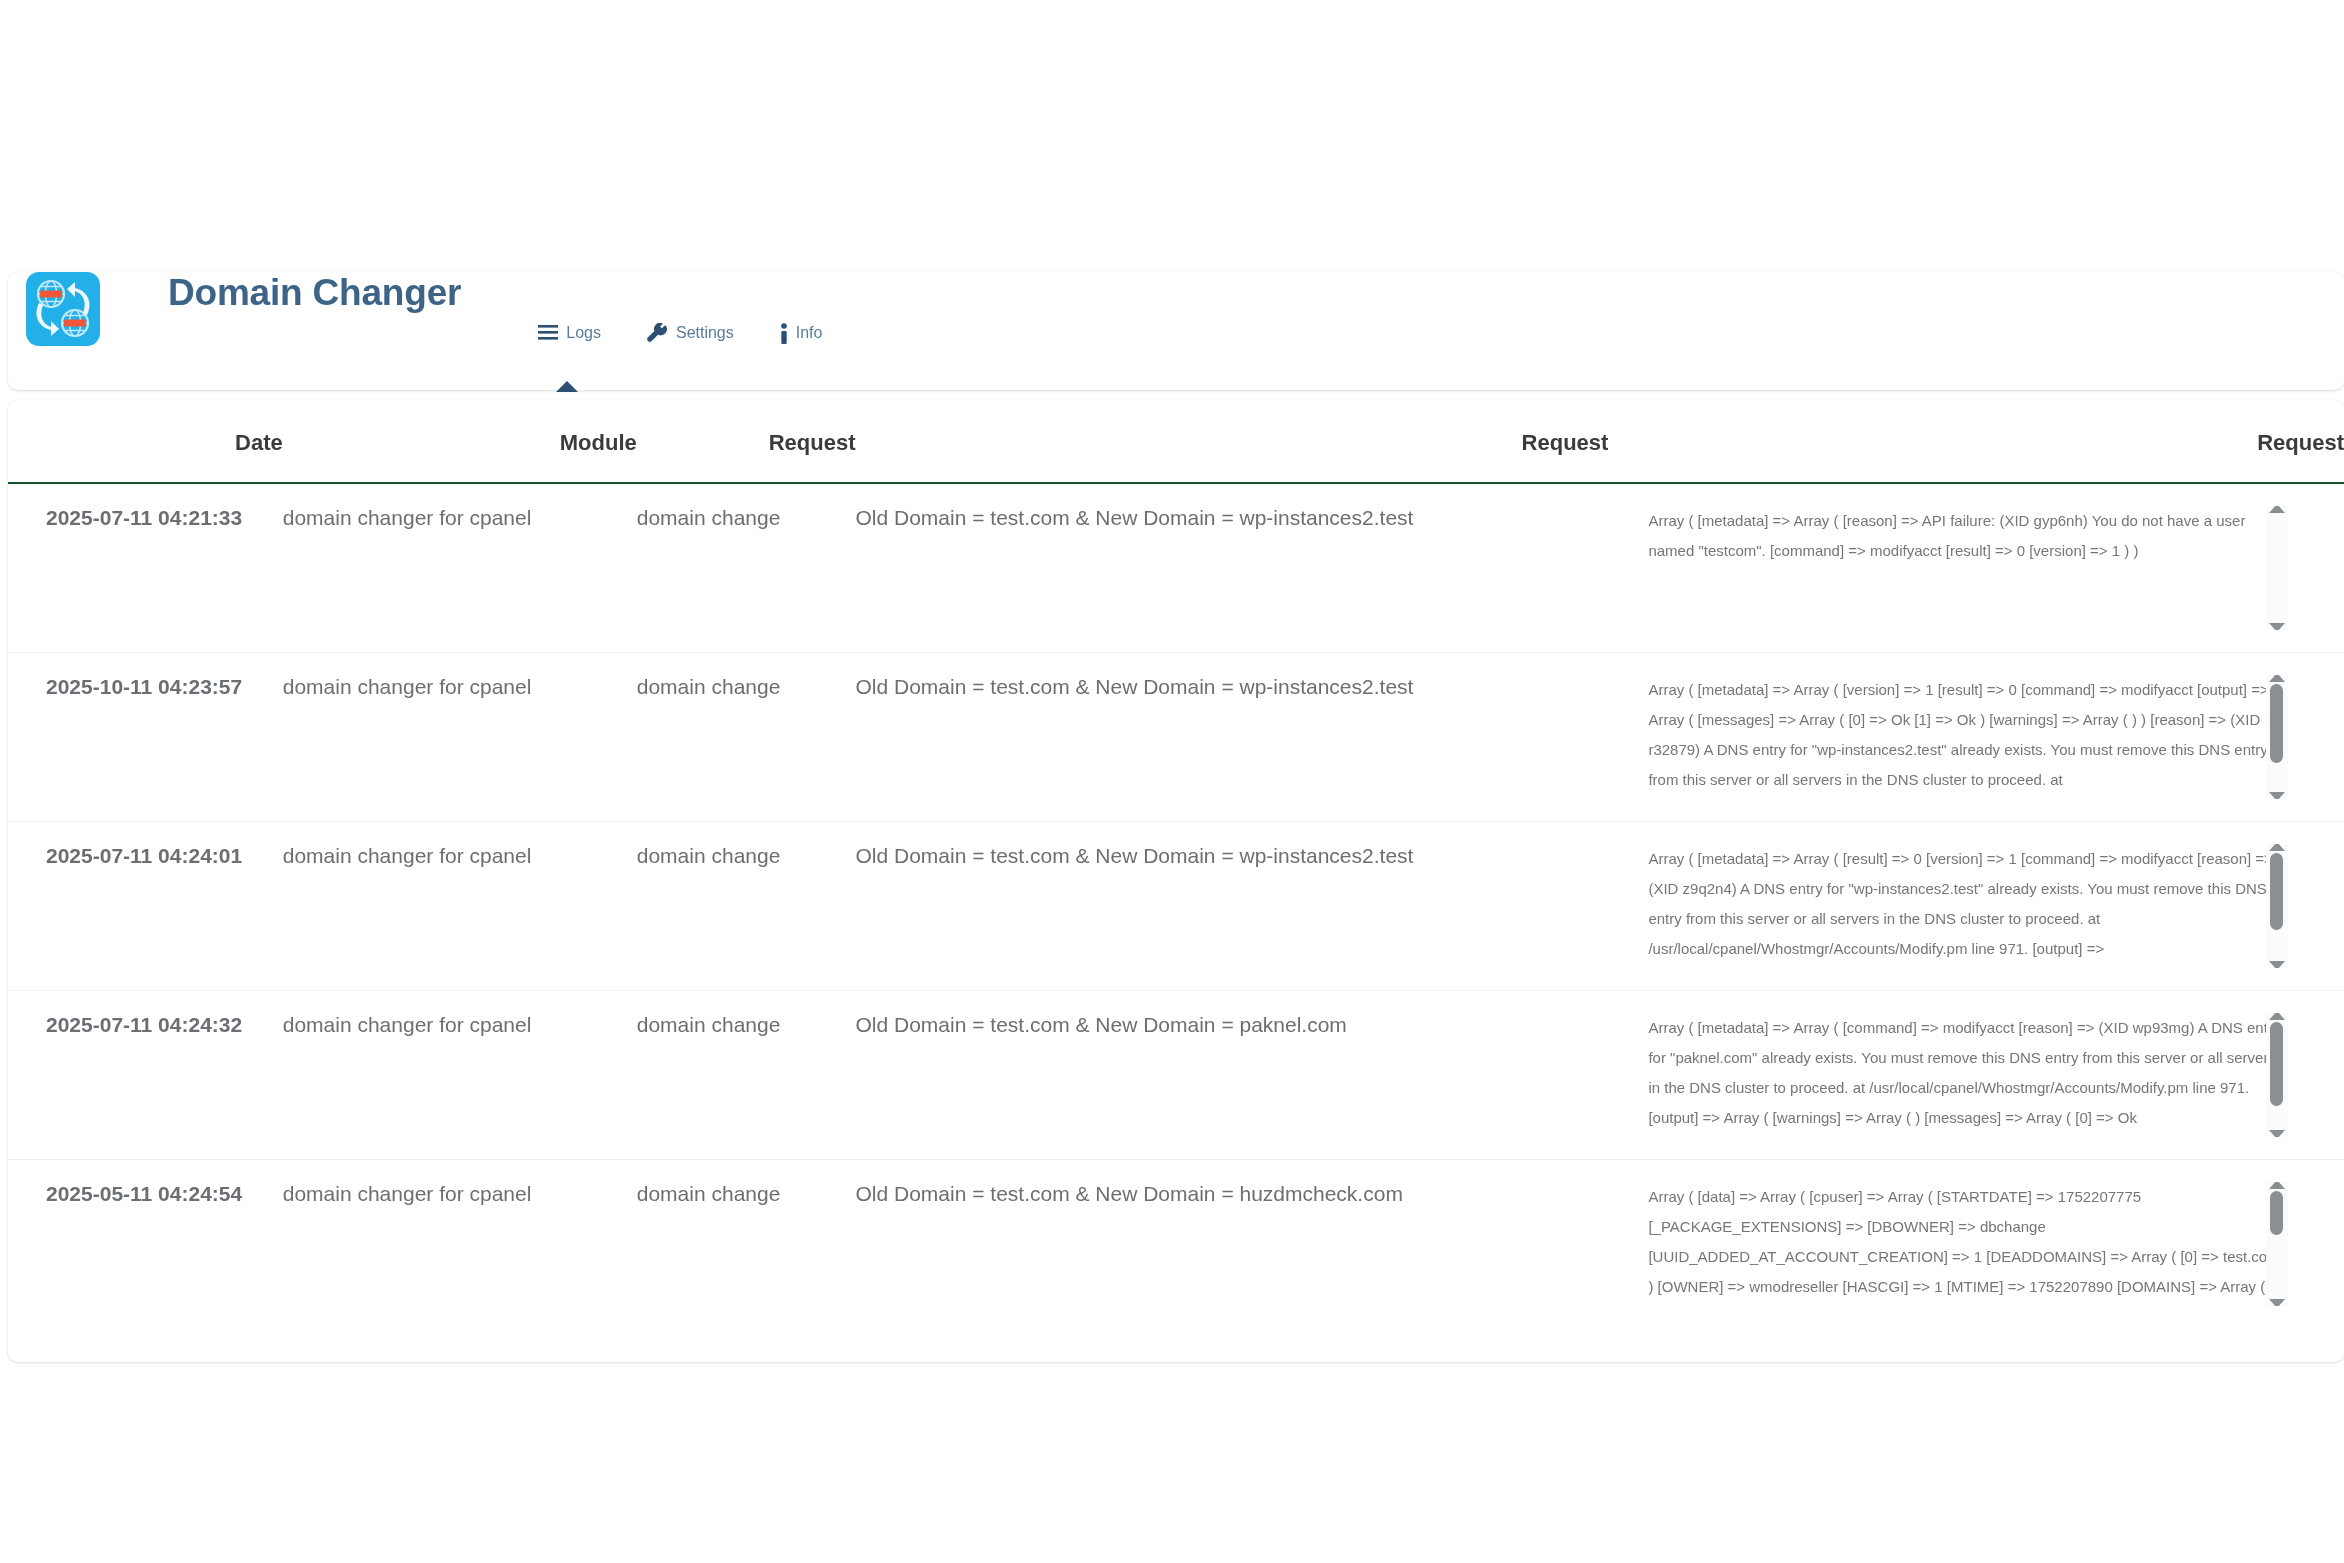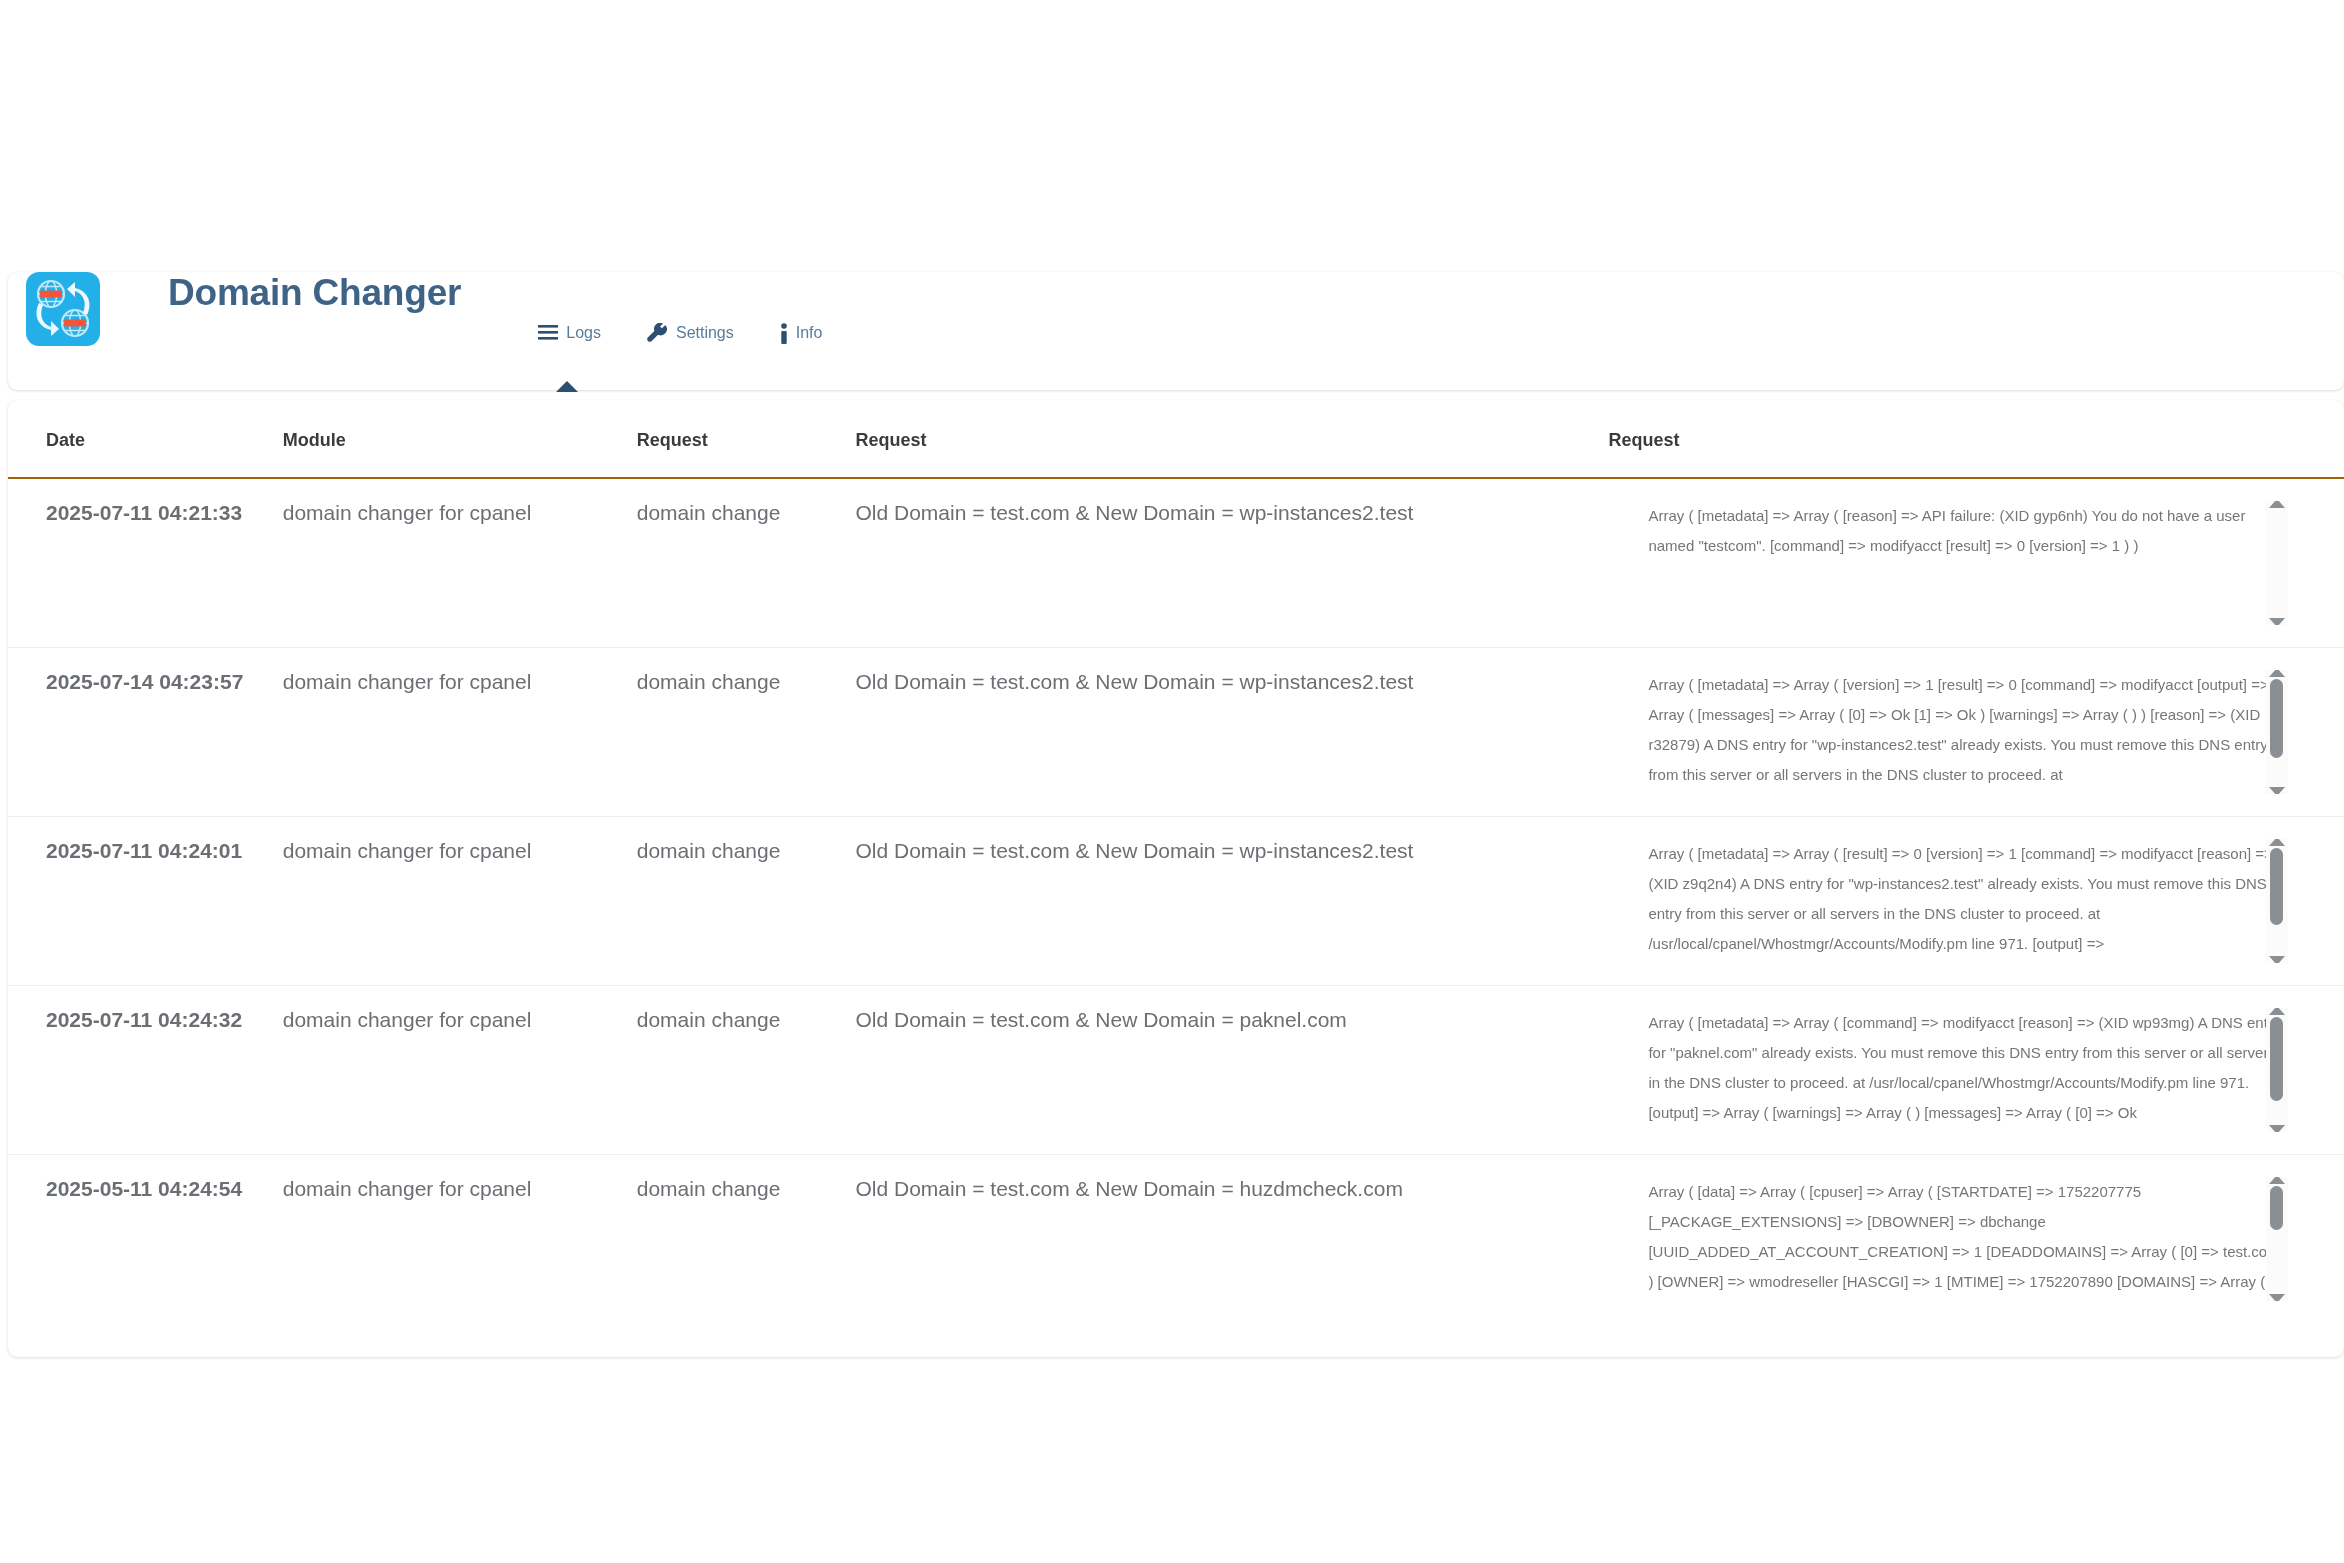--- a/index.html
+++ b/index.html
@@ -107,26 +107,26 @@
     box-shadow: 0 1px 3px rgba(0,0,0,0.13), 0 0 1px rgba(0,0,0,0.10);
     overflow: hidden;
   }
 
   table.log-table {
     width: 100%;
     border-collapse: collapse;
     table-layout: fixed;
   }
   table.log-table th {
-    text-align: left;
-    font-size: 18px;
+    text-align: right;
+    font-size: 22px;
     font-weight: bold;
     color: #3b3b3b;
     padding: 30px 0 26px 0;
-    border-bottom: 2px solid #a16207;
+    border-bottom: 2px solid #14532d;
     vertical-align: bottom;
   }
   table.log-table td {
     font-size: 21px;
     color: #6b6f73;
     padding: 22px 0 22px 0;
     border-bottom: 1px solid #eceef0;
     vertical-align: top;
   }
   table.log-table tr:last-child td { border-bottom: none; }
@@ -288,21 +288,21 @@
                 <div class="resp-text">Array ( [metadata] =&gt; Array ( [reason] =&gt; API failure: (XID gyp6nh) You do not have a user named "testcom". [command] =&gt; modifyacct [result] =&gt; 0 [version] =&gt; 1 ) )</div>
                 <div class="scrollbar">
                   <div class="sb-arrow sb-up"></div>
                   <div class="sb-track"></div>
                   <div class="sb-arrow sb-down"></div>
                 </div>
               </div>
             </td>
           </tr>
           <tr>
-            <td class="c-date">2025-07-14 04:23:57</td>
+            <td class="c-date">2025-10-11 04:23:57</td>
             <td class="c-module">domain changer for cpanel</td>
             <td class="c-action">domain change</td>
             <td class="c-request">Old Domain = test.com &amp; New Domain = wp-instances2.test</td>
             <td class="c-response">
               <div class="resp-wrap">
                 <div class="resp-text">Array ( [metadata] =&gt; Array ( [version] =&gt; 1 [result] =&gt; 0 [command] =&gt; modifyacct [output] =&gt; Array ( [messages] =&gt; Array ( [0] =&gt; Ok [1] =&gt; Ok ) [warnings] =&gt; Array ( ) ) [reason] =&gt; (XID r32879) A DNS entry for "wp-instances2.test" already exists. You must remove this DNS entry from this server or all servers in the DNS cluster to proceed. at</div>
                 <div class="scrollbar">
                   <div class="sb-arrow sb-up"></div>
                   <div class="sb-track">
                     <div class="sb-thumb" style="top: 2%; height: 72%;"></div>

